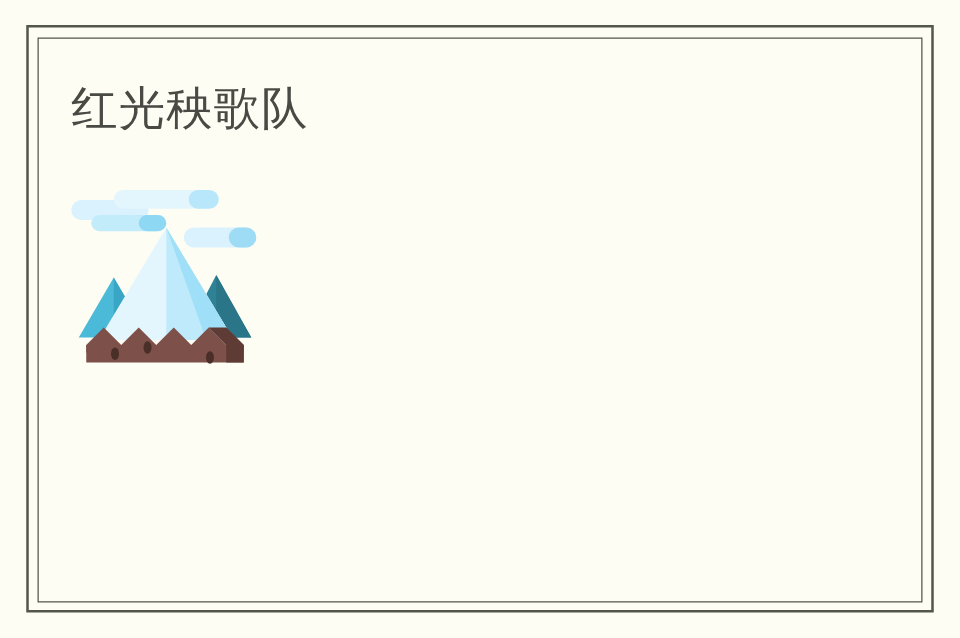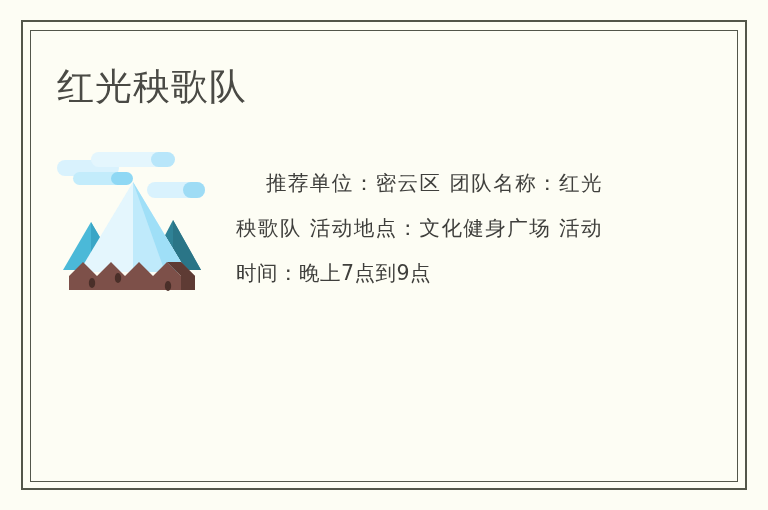--- a/index.html
+++ b/index.html
@@ -133,17 +133,16 @@
                  L126,112 L140,126 L140,132 Z" fill="#7d5049"></path>
         <rect x="14" y="126" width="126" height="14" fill="#7d5049"></rect>
         <path d="M112,112 L126,126 L126,140 L140,140 L140,126 L126,112 Z" fill="#5e3b34"></path>
 
         <ellipse cx="37" cy="133" rx="3.2" ry="5" fill="#4a2f29"></ellipse>
         <ellipse cx="63" cy="128" rx="3.2" ry="5" fill="#4a2f29"></ellipse>
         <ellipse cx="113" cy="136" rx="3.2" ry="5" fill="#4a2f29"></ellipse>
       </svg>
     </div>
 
-    <div class="body-text">推荐单位：密云区 团队名称：红光秧歌队 活动地点：文化健身广场 活动时间：晚上7点到9点</div>
 
   </div>
 
 </div>
 
 </body></html>

